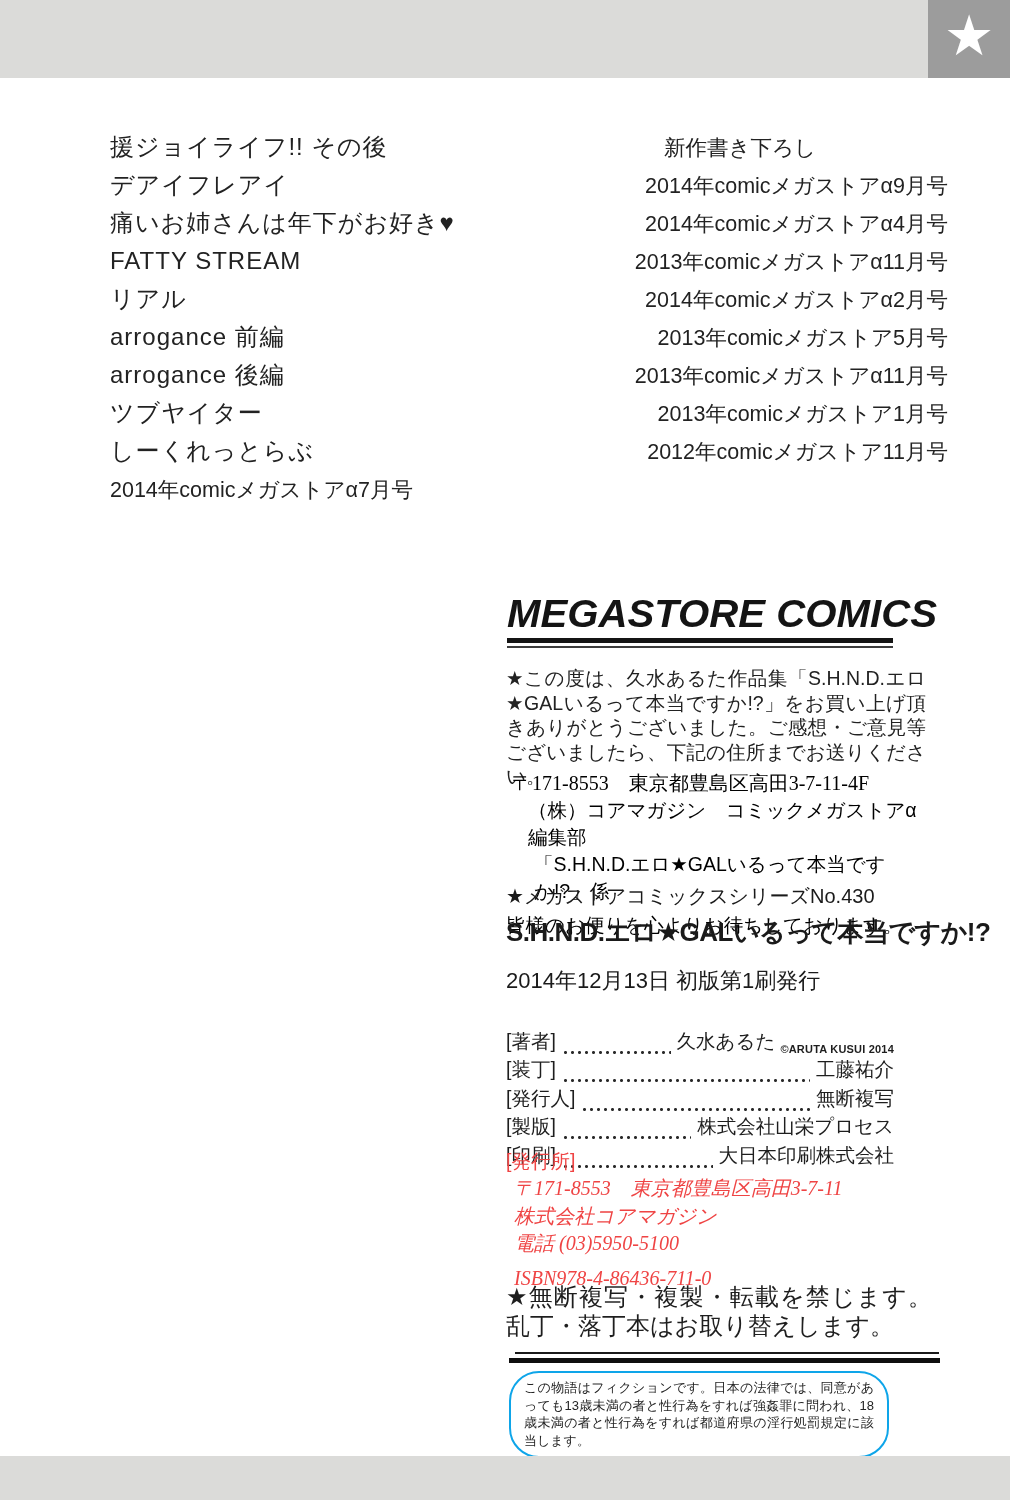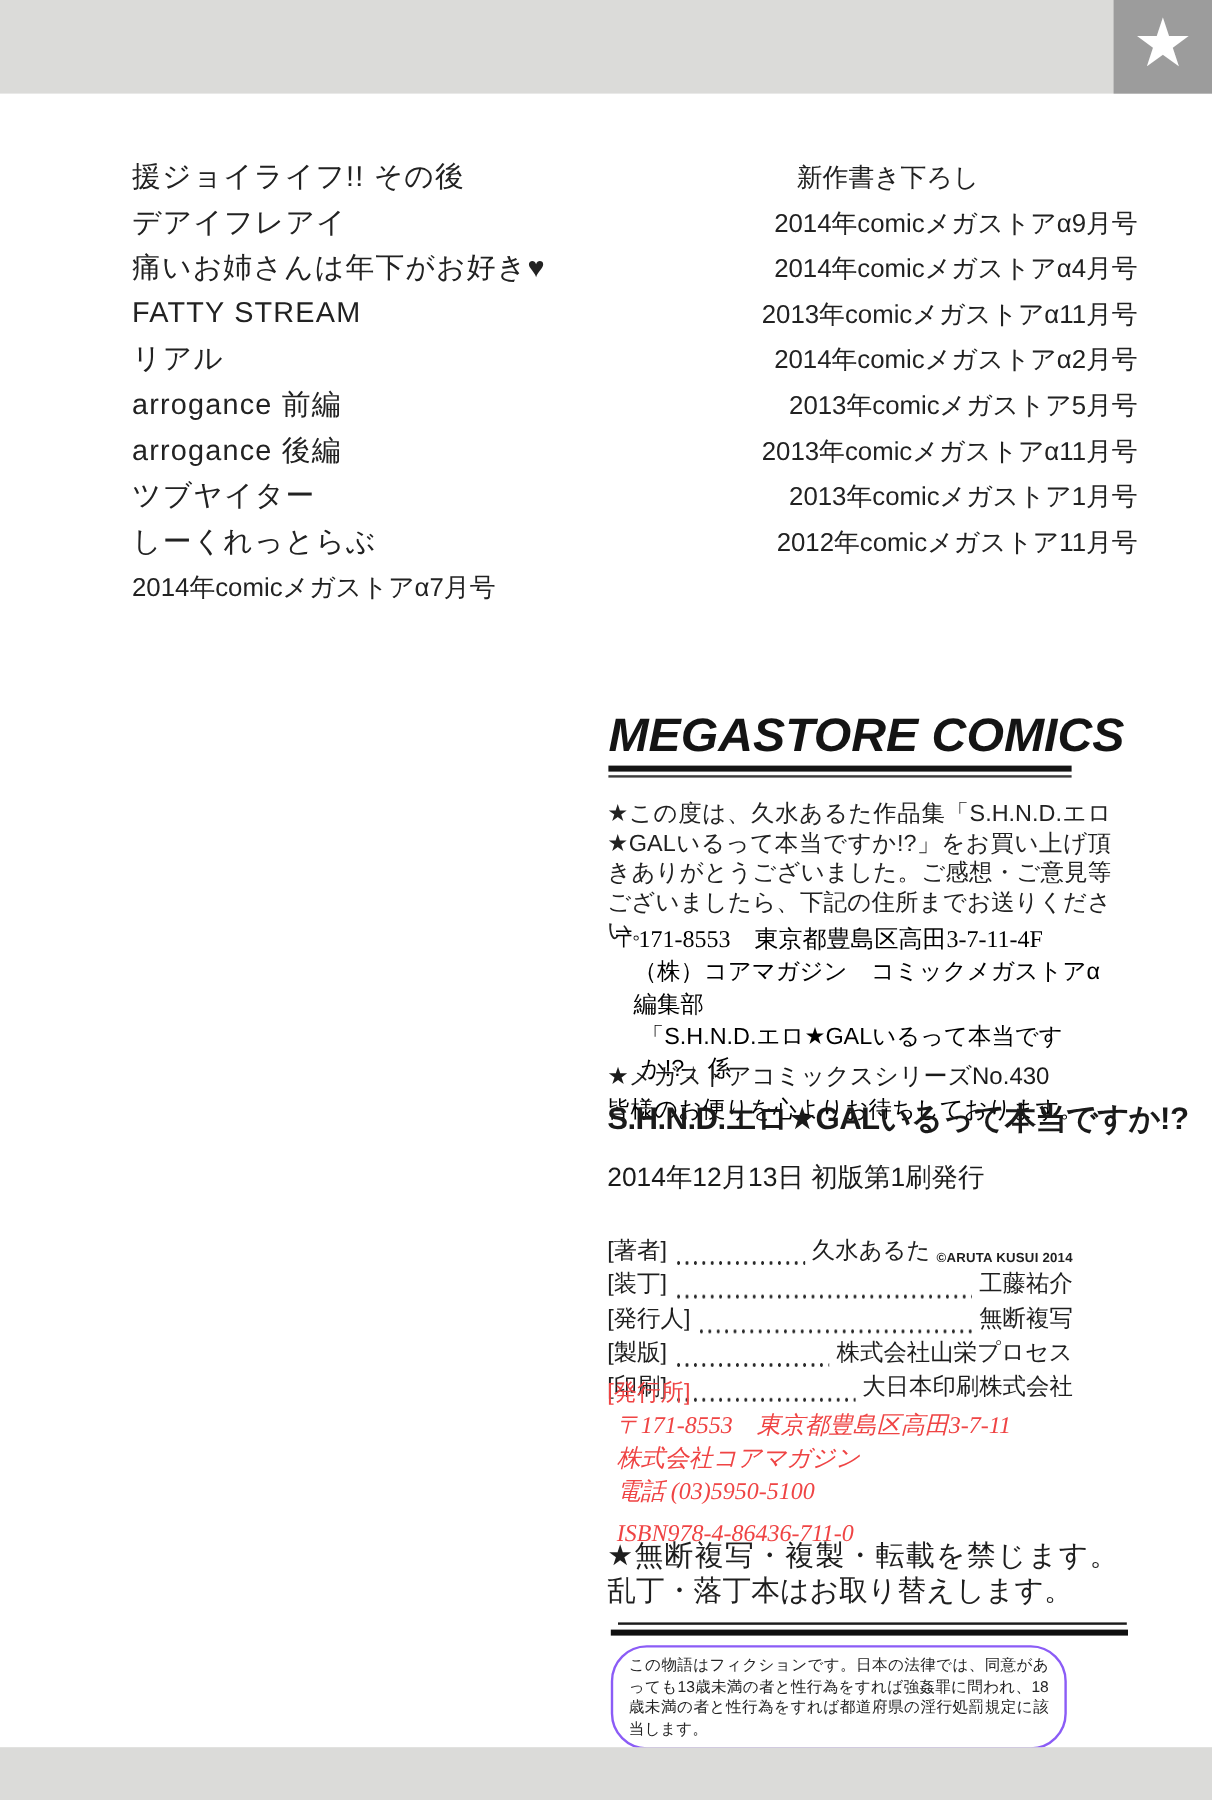--- a/index.html
+++ b/index.html
@@ -69,21 +69,21 @@
   
   .notice{left:506px;top:1283px;width:426px;font-size:24px;line-height:28.5px;
     text-align:justify;color:#1e1e1e;}
 
   
   .divider-thin{left:515px;top:1352px;width:424px;height:2px;background:#1a1a1a;}
   .divider-thick{left:509px;top:1358px;width:431px;height:5px;background:#0f0f0f;}
 
   
   .disclaimer-box{left:509px;top:1371px;width:380px;box-sizing:border-box;
-    border:2px solid #8b5cf6;border-radius:30px;padding:6px 13px 7px;
+    border:2px solid #0ea5e9;border-radius:30px;padding:6px 13px 7px;
     font-size:13px;line-height:17.5px;text-align:justify;color:#242424;}
 </style>
 </head>
 <body>
 
 <div class="abs top-bar"></div>
 <div class="abs corner-box">
   <span class="star">★</span>
 </div>
 

